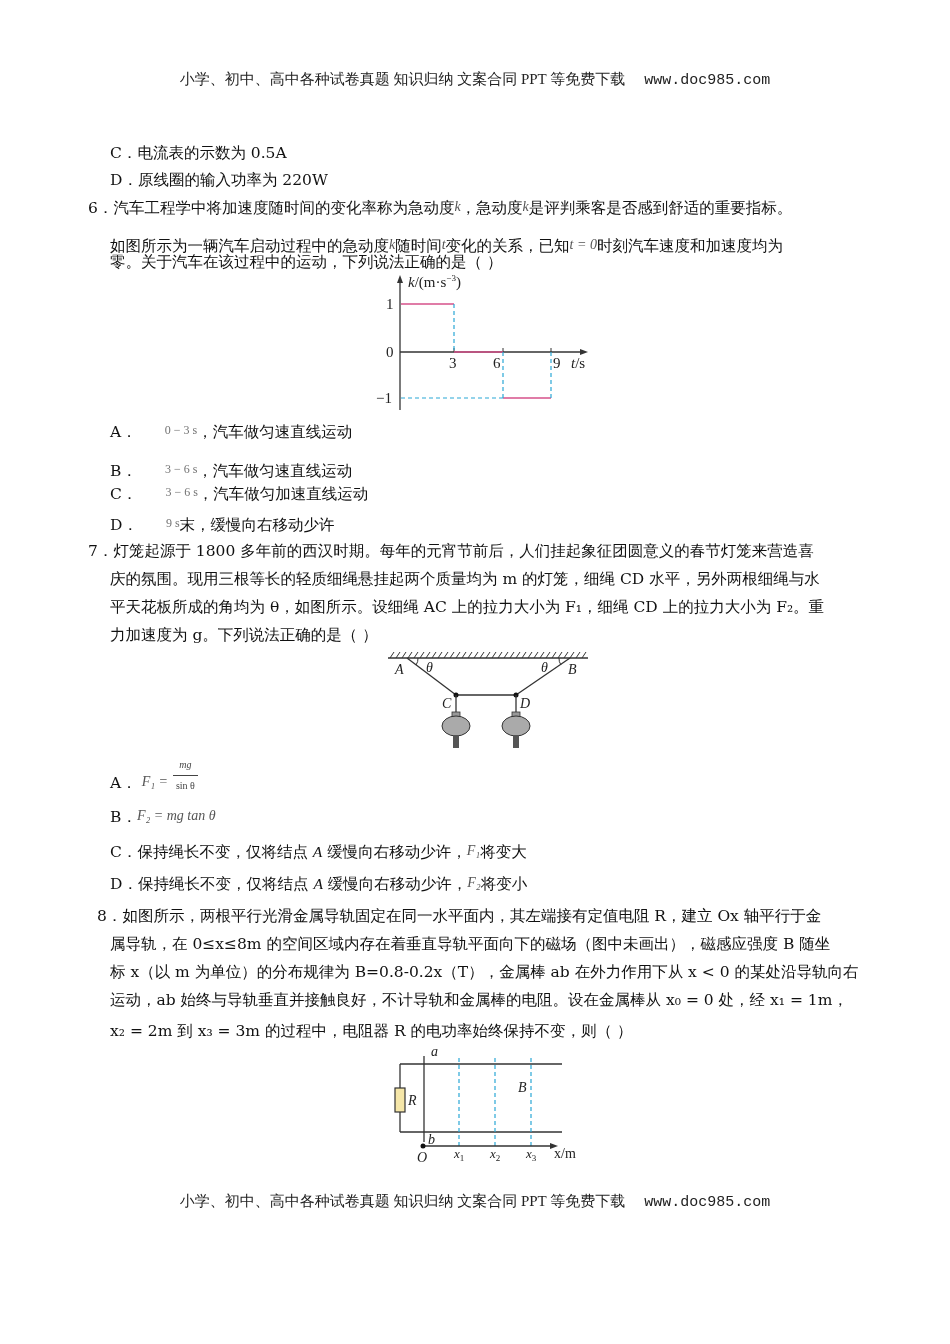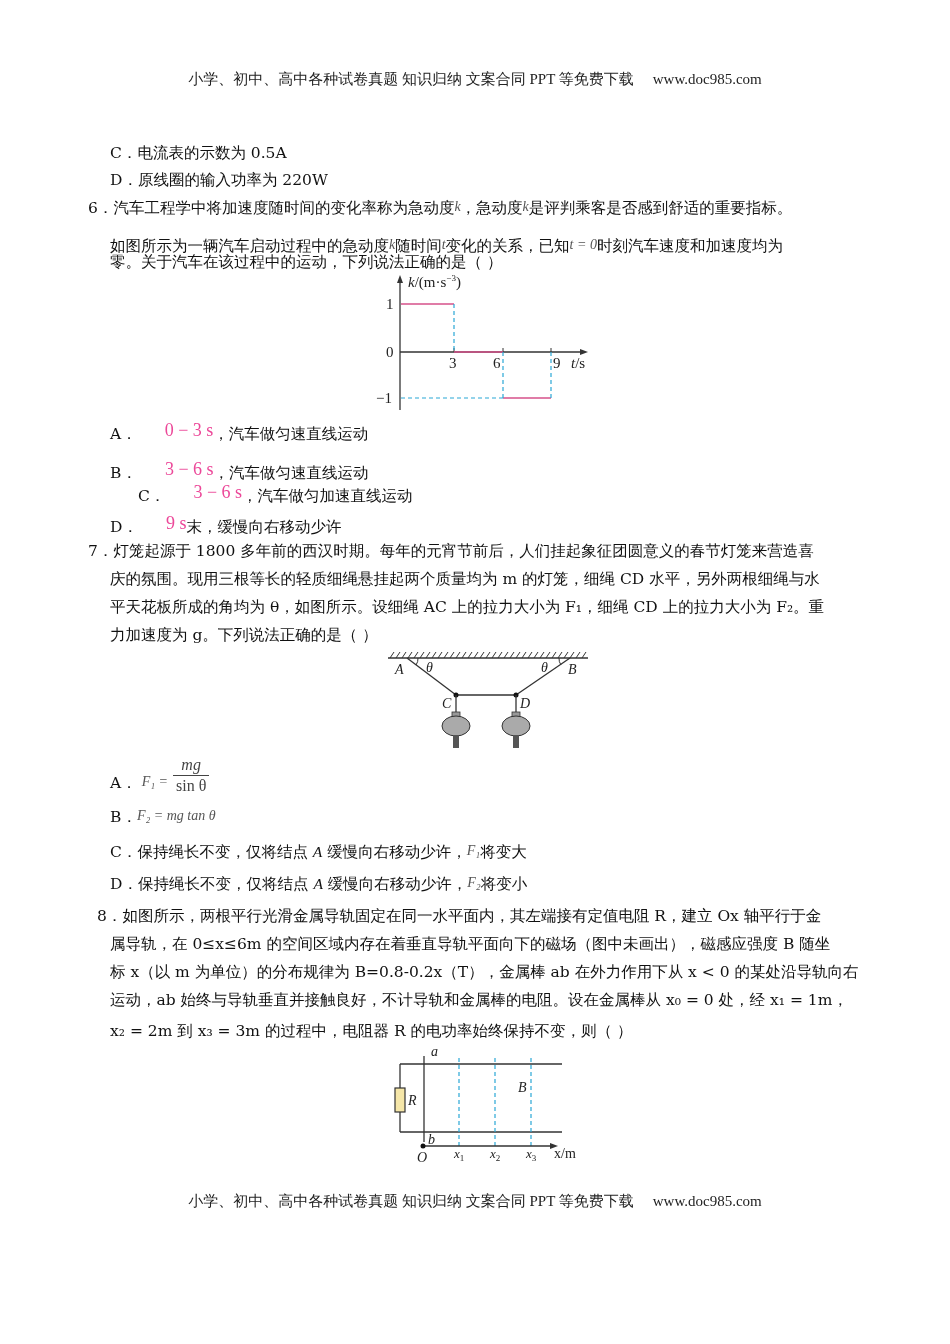--- a/index.html
+++ b/index.html
@@ -1,27 +1,27 @@
 <!DOCTYPE html>
 <html><head>
 <meta charset="utf-8">
 <style>
   html, body { margin:0; padding:0; background:#ffffff; }
   body { width:950px; height:1344px; position:relative; overflow:hidden;
          font-family:"DejaVu Serif","Liberation Serif",serif; color:#111; }
   .hdr { position:absolute; left:0; width:950px; text-align:center; font-size:15px;
          font-family:"Liberation Serif","DejaVu Serif",serif; color:#222; }
-  .hdr .url { margin-left:19px; }
+  .hdr .url { margin-left:19px;font-family:Liberation Mono, monospace; }
   .line { position:absolute; left:110px; font-size:15.5px; line-height:20px; white-space:nowrap; }
   .q { left:88px; }
   .it { font-style:italic; font-family:"Liberation Serif","DejaVu Serif",serif; }
-  .math { font-family:"Liberation Serif","DejaVu Serif",serif; color:#ec4899; font-size:18px; vertical-align:3px;padding-left:28px; }
+  .math { font-family:"Liberation Serif","DejaVu Serif",serif; color:#737373; font-size:12px; vertical-align:3px;padding-left:28px; }
   .mathi { font-family:"Liberation Serif","DejaVu Serif",serif; font-style:italic; color:#555; font-size:14px; vertical-align:2px;}
   svg text { font-family:"Liberation Serif","DejaVu Serif",serif; }
-  .frac { display:inline-block; vertical-align:middle; text-align:center; font-family:"Liberation Serif",serif; color:#444; font-size:16px; }
+  .frac { display:inline-block; vertical-align:middle; text-align:center; font-family:"Liberation Serif",serif; color:#444; font-size:10px; }
   .frac .num { display:block; border-bottom:1px solid #444; padding:0 3px; font-style:italic; }
   .frac .den { display:block; padding:0 3px; }
 </style>
 </head>
 <body>
 
 <div class="hdr" style="top:70px;">
   <span>小学、初中、高中各种试卷真题  知识归纳  文案合同  PPT 等免费下载</span><span class="url">www.doc985.com</span>
 </div>
 
@@ -72,21 +72,21 @@
   <text x="193" y="96" font-size="15" fill="#222">9</text>
   <text x="211" y="96" font-size="15" fill="#222"><tspan font-style="italic">t</tspan>/s</text>
 </svg>
 
 <div class="line" style="top:420px;">
   <span>A．</span><span class="math">0 − 3 s</span><span>，汽车做匀速直线运动</span>
 </div>
 <div class="line" style="top:436px;margin-top:23px;">
   <span>B．</span><span class="math">3 − 6 s</span><span>，汽车做匀速直线运动</span>
 </div>
-<div class="line" style="top:482px;margin-left:28px;">
+<div class="line" style="top:482px;">
   <span>C．</span><span class="math">3 − 6 s</span><span>，汽车做匀加速直线运动</span>
 </div>
 <div class="line" style="top:513px;">
   <span>D．</span><span class="math">9 s</span><span>末，缓慢向右移动少许</span>
 </div>
 
 <div class="line q" style="top:541px;">
   <span>7．</span><span>灯笼起源于 1800 多年前的西汉时期。每年的元宵节前后，人们挂起象征团圆意义的春节灯笼来营造喜</span>
 </div>
 <div class="line" style="top:569px;"><span>庆的氛围。现用三根等长的轻质细绳悬挂起两个质量均为 m 的灯笼，细绳 CD 水平，另外两根细绳与水</span></div>
@@ -173,21 +173,21 @@
 <div class="line" style="top:841px;">
   <span>C．</span><span>保持绳长不变，仅将结点 </span><span class="it">A</span><span> 缓慢向右移动少许，</span><span class="mathi">F₁</span><span>将变大</span>
 </div>
 <div class="line" style="top:873px;">
   <span>D．</span><span>保持绳长不变，仅将结点 </span><span class="it">A</span><span> 缓慢向右移动少许，</span><span class="mathi">F₂</span><span>将变小</span>
 </div>
 
 <div class="line q" style="top:906px;margin-left:9px;">
   <span>8．</span><span>如图所示，两根平行光滑金属导轨固定在同一水平面内，其左端接有定值电阻 R，建立 Ox 轴平行于金</span>
 </div>
-<div class="line" style="top:934px;"><span>属导轨，在 0≤x≤6m 的空间区域内存在着垂直导轨平面向下的磁场（图中未画出），磁感应强度 B 随坐</span></div>
+<div class="line" style="top:934px;"><span>属导轨，在 0≤x≤8m 的空间区域内存在着垂直导轨平面向下的磁场（图中未画出），磁感应强度 B 随坐</span></div>
 <div class="line" style="top:962px;"><span>标 x（以 m 为单位）的分布规律为 B=0.8-0.2x（T），金属棒 ab 在外力作用下从 x &lt; 0 的某处沿导轨向右</span></div>
 <div class="line" style="top:990px;"><span>运动，ab 始终与导轨垂直并接触良好，不计导轨和金属棒的电阻。设在金属棒从 x₀ = 0 处，经 x₁ = 1m，</span></div>
 <div class="line" style="top:1021px;"><span>x₂ = 2m 到 x₃ = 3m 的过程中，电阻器 R 的电功率始终保持不变，则（    ）</span></div>
 
 <svg style="position:absolute; left:380px; top:1042px;" width="215" height="125" viewBox="0 0 215 125">
 
   <line x1="20" y1="22" x2="182" y2="22" stroke="#333" stroke-width="1.3"></line>
   <line x1="20" y1="90" x2="182" y2="90" stroke="#333" stroke-width="1.3"></line>
   <line x1="20" y1="22" x2="20" y2="46" stroke="#333" stroke-width="1.3"></line>
   <line x1="20" y1="70" x2="20" y2="90" stroke="#333" stroke-width="1.3"></line>

